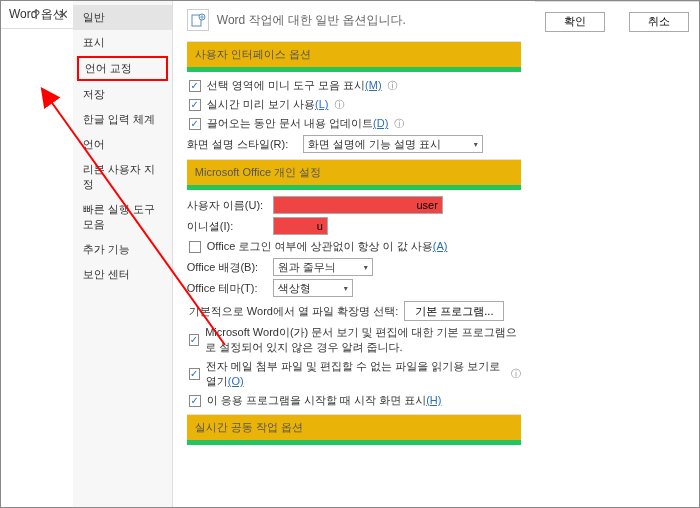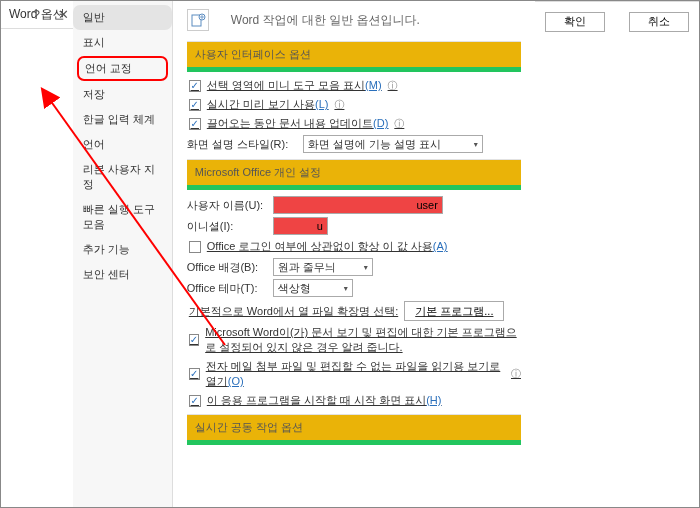--- a/index.html
+++ b/index.html
@@ -4,29 +4,29 @@
 <style>
 * { box-sizing: border-box; margin: 0; padding: 0; }
 body { font-family: "Malgun Gothic", sans-serif; font-size: 11px; color: #333; background: #fff; }
 .dialog { width: 700px; height: 508px; border: 1px solid #888; display: flex; flex-direction: row; }
 .titlebar { height: 28px; display: flex; align-items: center; padding: 0 8px; border-bottom: 1px solid #ddd; position: relative; }
 .titlebar .title { font-size: 12px; }
 .titlebar .controls { position: absolute; right: 4px; display: flex; gap: 18px; align-items: center; }
 .titlebar .tbtn { font-size: 13px; color: #555; cursor: pointer; }
 .body { flex: 1; display: flex; overflow: hidden; }
 .sidebar { width: 100px; background: #f7f7f7; border-right: 1px solid #ddd; padding: 4px 0; }
-.nav-item { padding: 5px 10px; font-size: 11px; color: #333; cursor: pointer; border-radius: 7px; }
+.nav-item { padding: 5px 10px; font-size: 11px; color: #333; cursor: pointer; }
 .nav-item.active { background: #e4e4e4; }
 .nav-item.highlighted { border: 2px solid #ff0000; margin: 1px 4px; padding: 3px 6px; }
 .content { flex: 1; overflow-y: auto; padding: 8px 14px 8px 14px; position: relative; }
-.page-header { display: flex; align-items: center; gap: 22px; margin-bottom: 10px; }
+.page-header { display: flex; align-items: center; gap: 8px; margin-bottom: 10px; }
 .page-header .icon { width: 22px; height: 22px; background: #fff; border: 1px solid #ccc; display: inline-flex; align-items: center; justify-content: center; }
 .page-header .hdrtext { font-size: 12px; color: #666; }
 .section-title { background: #eab308; padding: 5px 8px; font-size: 11px; color: #555; margin: 6px 0 6px 0; border-top: 1px solid #e2e2e2; border-bottom: 5px solid #22c55e; }
-.row { display: flex; align-items: center; gap: 6px; margin: 4px 0; padding-left: 2px; text-decoration: underline; }
+.row { display: flex; align-items: center; gap: 6px; margin: 4px 0; padding-left: 2px; }
 .chk { width: 12px; height: 12px; border: 1px solid #888; display: inline-flex; align-items: center; justify-content: center; font-size: 10px; line-height: 1; color: #2a6fbb; }
 .chk.checked::before { content: "✓"; }
 .hot { color: #2a6fbb; text-decoration: underline; }
 .lbl { font-size: 11px; }
 .fld { display: flex; align-items: center; gap: 6px; margin: 3px 0; }
 .fld .flbl { width: 80px; font-size: 11px; }
 .txt { border: 1px solid #aaa; height: 18px; padding: 0 4px; font-size: 11px; background: #ef4444; text-align: right; }
 .sel { border: 1px solid #aaa; height: 18px; font-size: 11px; background: #fff; display: inline-flex; align-items: center; justify-content: space-between; padding: 0 4px; }
 .sel .caret { font-size: 8px; color: #555; margin-left: 6px; }
 .btn { border: 1px solid #aaa; background: #fff; height: 20px; padding: 0 10px; font-size: 11px; cursor: pointer; }

